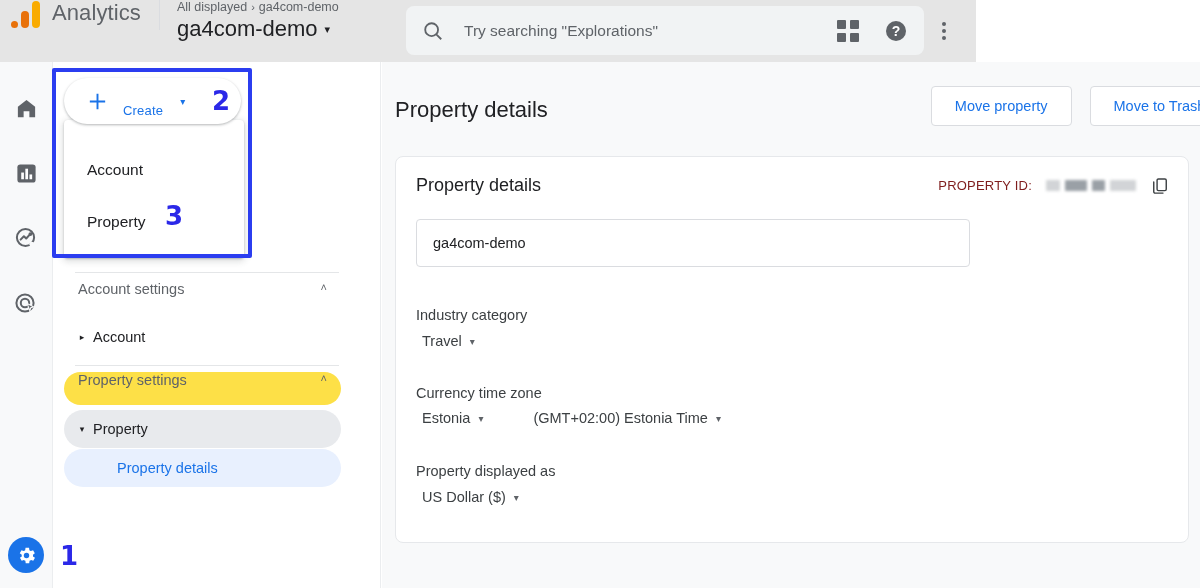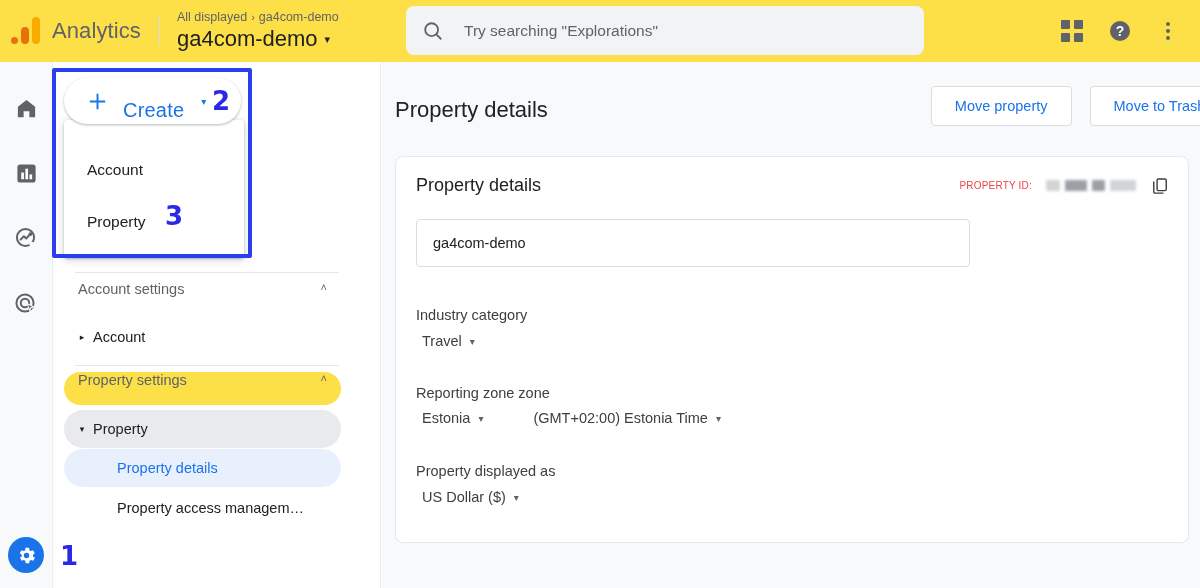--- a/index.html
+++ b/index.html
@@ -5,22 +5,22 @@
   * { box-sizing: border-box; margin: 0; padding: 0; }
   html, body {
     width: 1200px; height: 588px;
     font-family: "Liberation Sans", sans-serif;
     background: #fff; overflow: hidden;
   }
   .app { position: relative; width: 1200px; height: 588px; background: #fff; }
 
   
   .topbar {
-    position: absolute; top: 0; left: 0; width: 1200px; height: 62px;
-    background: #fde047; display: flex; align-items: center;
+    position: absolute; top: 0; left: 0; width: 976px; height: 62px;
+    background: #e5e5e5; display: flex; align-items: flex-start;
   }
   .logo-wrap { width: 52px; display: flex; justify-content: center; align-items: center; }
   .ga-logo { position: relative; width: 30px; height: 30px; }
   .ga-logo .bar1 { position: absolute; left: 0; bottom: 2px; width: 7px; height: 7px; border-radius: 50%; background: #E8710A; }
   .ga-logo .bar2 { position: absolute; left: 10px; bottom: 2px; width: 8px; height: 17px; border-radius: 4px; background: #E8710A; }
   .ga-logo .bar3 { position: absolute; left: 21px; bottom: 2px; width: 8px; height: 27px; border-radius: 4px; background: #F9AB00; }
   .brand {
     font-size: 22px; color: #5f6368; letter-spacing: .1px; font-weight: 400;
     padding-right: 18px;
   }
@@ -67,21 +67,21 @@
     position: absolute; left: 53px; top: 62px; width: 328px; height: 526px;
     background: #fff; border-right: 1px solid #ebedef;
   }
   .create-btn {
     position: absolute; left: 11px; top: 16px; width: 177px; height: 46px;
     background: #fff; border-radius: 23px; display: flex; align-items: center;
     box-shadow: 0 1px 3px rgba(60,64,67,.28), 0 1px 2px rgba(60,64,67,.12);
     cursor: pointer; z-index: 6;
   }
   .create-btn .plus { width: 23px; height: 23px; margin-left: 22px; margin-right: 14px; flex: none; }
-  .create-btn .ctext { font-size: 20px; color: #1a73e8; font-weight: 500; letter-spacing: .2px; margin-top: 18px; }
+  .create-btn .ctext { font-size: 13px; color: #1a73e8; font-weight: 500; letter-spacing: .2px; margin-top: 18px; }
   .create-btn .ccaret { margin-left: 17px; font-size: 10px; color: #1a73e8; }
 
   .dropdown {
     position: absolute; left: 11px; top: 58px; width: 180px; height: 138px;
     background: #fff; border-radius: 4px; z-index: 5;
     box-shadow: 0 2px 6px 2px rgba(60,64,67,.15), 0 1px 2px rgba(60,64,67,.3);
     padding-top: 24px;
   }
   .dd-item { height: 52px; display: flex; align-items: center; padding-left: 23px; font-size: 15.5px; color: #202124; cursor: pointer; }
 
@@ -139,21 +139,21 @@
     font-family: "Liberation Sans", sans-serif;
   }
 
   .card {
     position: absolute; left: 13px; top: 94px; width: 794px; height: 387px;
     background: #fff; border: 1px solid #e6e8eb; border-radius: 8px;
   }
   .card-head { position: absolute; left: 20px; top: 18px; right: 18px; display: flex; align-items: center; justify-content: space-between; }
   .card-title { font-size: 18px; color: #202124; }
   .pid-wrap { display: flex; align-items: center; gap: 14px; }
-  .pid-label { font-size: 10px; color: #ef4444; letter-spacing: .2px; }
+  .pid-label { font-size: 13px; color: #7f1d1d; letter-spacing: .2px; }
   .pid-redact { display: flex; gap: 5px; align-items: center; }
   .pid-redact i { display: block; height: 11px; background: #d2d4d7; border-radius: 1px; filter: blur(1.6px); }
 
   .fgroup { position: absolute; left: 20px; }
   .flabel { font-size: 14.5px; color: #3c4043; margin-bottom: 9px; }
   .ftext-input {
     width: 554px; height: 48px; border: 1px solid #dadce0; border-radius: 4px;
     background: #fff; display: flex; align-items: center; padding-left: 16px;
     font-size: 14.5px; color: #202124; cursor: text;
   }
@@ -279,23 +279,20 @@
 
       <div class="nav-row" style="top:348px; background:#e8eaed;">
         <span class="arrow">▾</span>
         <span class="ntext">Property</span>
       </div>
 
       <div class="sub-row active" style="top:387px;">
         <span>Property details</span>
       </div>
 
-      <div class="sub-row" style="top:427px;">
-        <span>Property access managem…</span>
-      </div>
     </div>
 
     <div class="create-btn">
       <svg class="plus" viewBox="0 0 24 24">
         <path stroke="#1a73e8" stroke-width="2" d="M12 4v16M4 12h16"></path>
       </svg>
       <span class="ctext">Create</span>
       <span class="ccaret">▾</span>
     </div>
 
@@ -357,21 +354,21 @@
 
       <div class="fgroup" style="top:150px;">
         <div class="flabel">Industry category</div>
         <div class="fselect">
           <span>Travel</span>
           <span class="scaret">▾</span>
         </div>
       </div>
 
       <div class="fgroup" style="top:228px;">
-        <div class="flabel">Reporting zone zone</div>
+        <div class="flabel">Currency time zone</div>
         <div class="row-inline">
           <div class="fselect">
             <span>Estonia</span>
             <span class="scaret">▾</span>
           </div>
           <div class="fselect">
             <span>(GMT+02:00) Estonia Time</span>
             <span class="scaret">▾</span>
           </div>
         </div>

